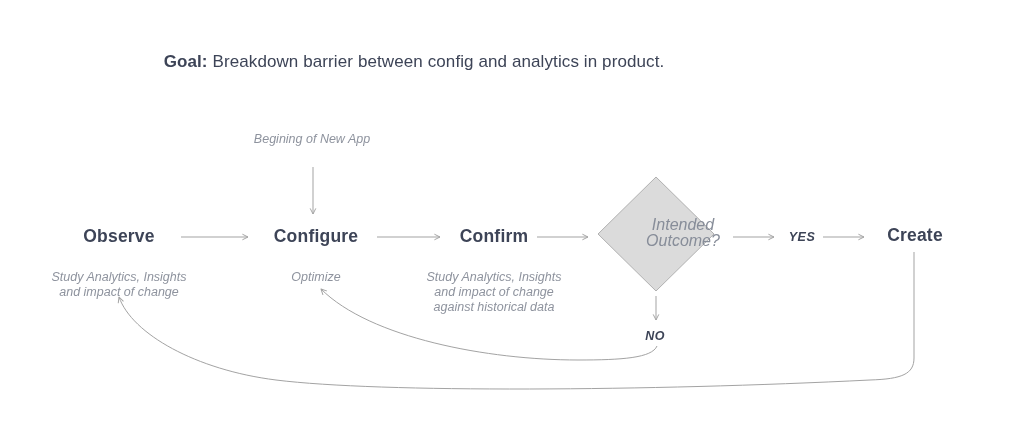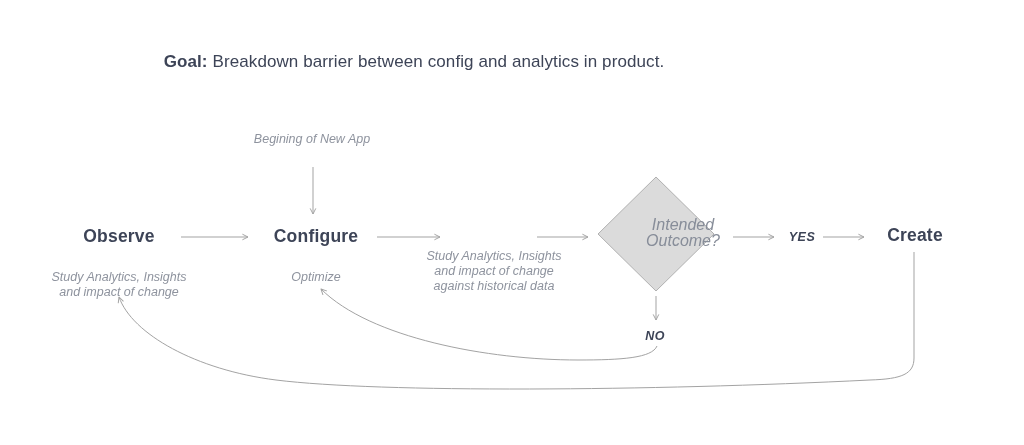--- a/index.html
+++ b/index.html
@@ -108,20 +108,21 @@
     <div class="subtitle">Study Analytics,  Insights
 and impact of change</div>
   </div>
 
   <div class="node" style="left:316px; top:226px;">
     <div class="label">Configure</div>
     <div class="subtitle">Optimize</div>
   </div>
 
   <div class="node" style="left:494px; top:226px;">
+    <div class="label">Confirm</div>
     <div class="subtitle">Study Analytics,  Insights
 and impact of change
 against historical data</div>
   </div>
 
   <div class="diamond-text">Intended
 Outcome?</div>
 
   <div class="decision-label" style="left:802px; top:230px;">YES</div>
   <div class="decision-label" style="left:655px; top:329px;">NO</div>

